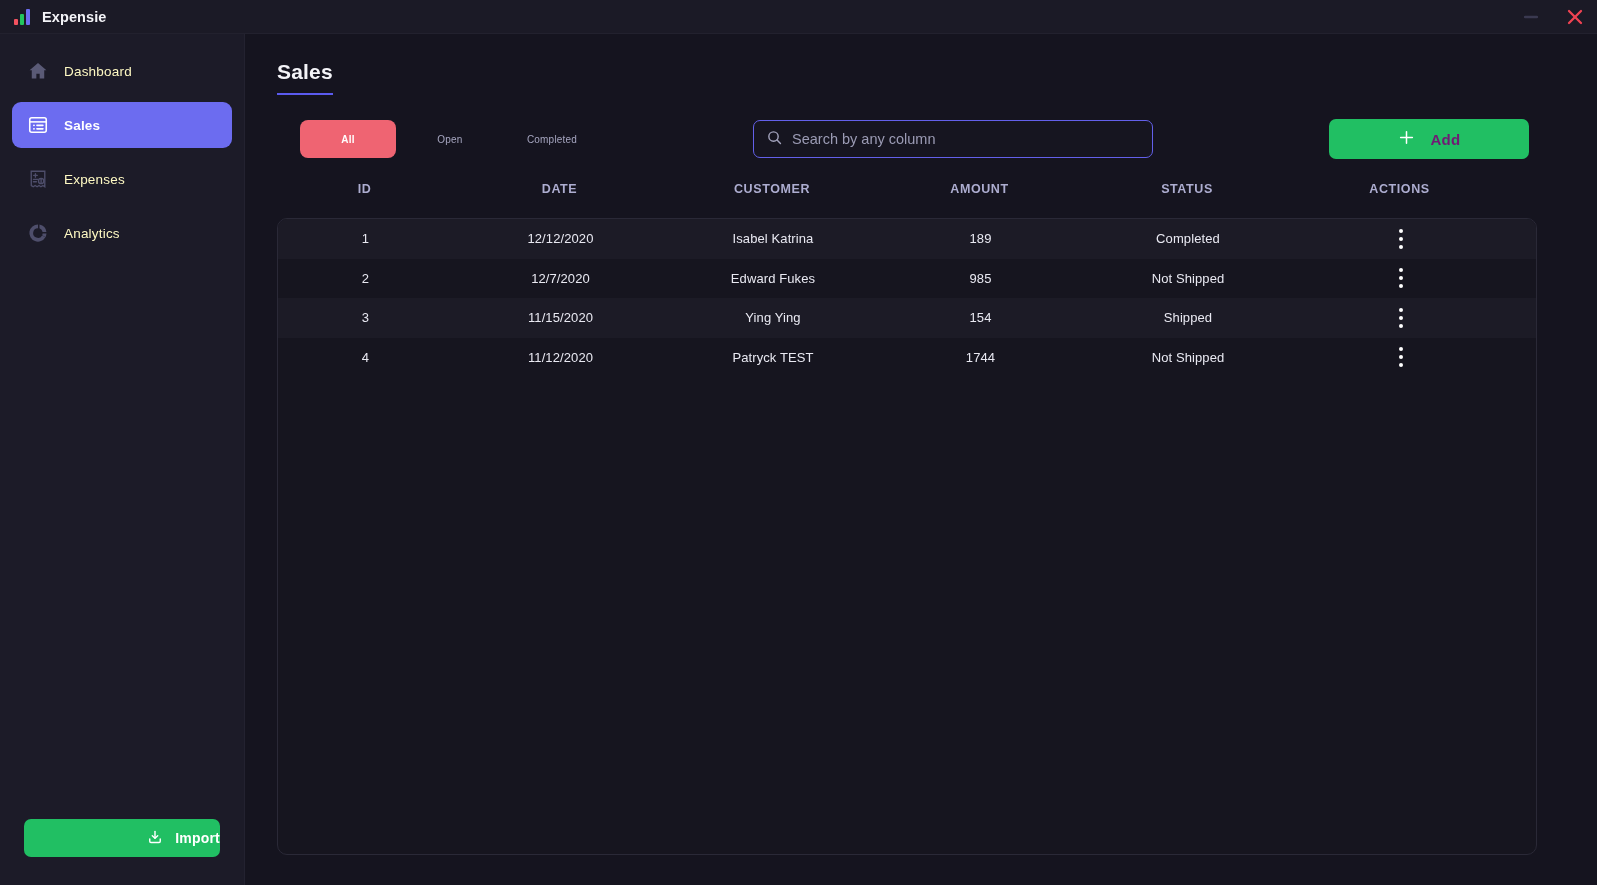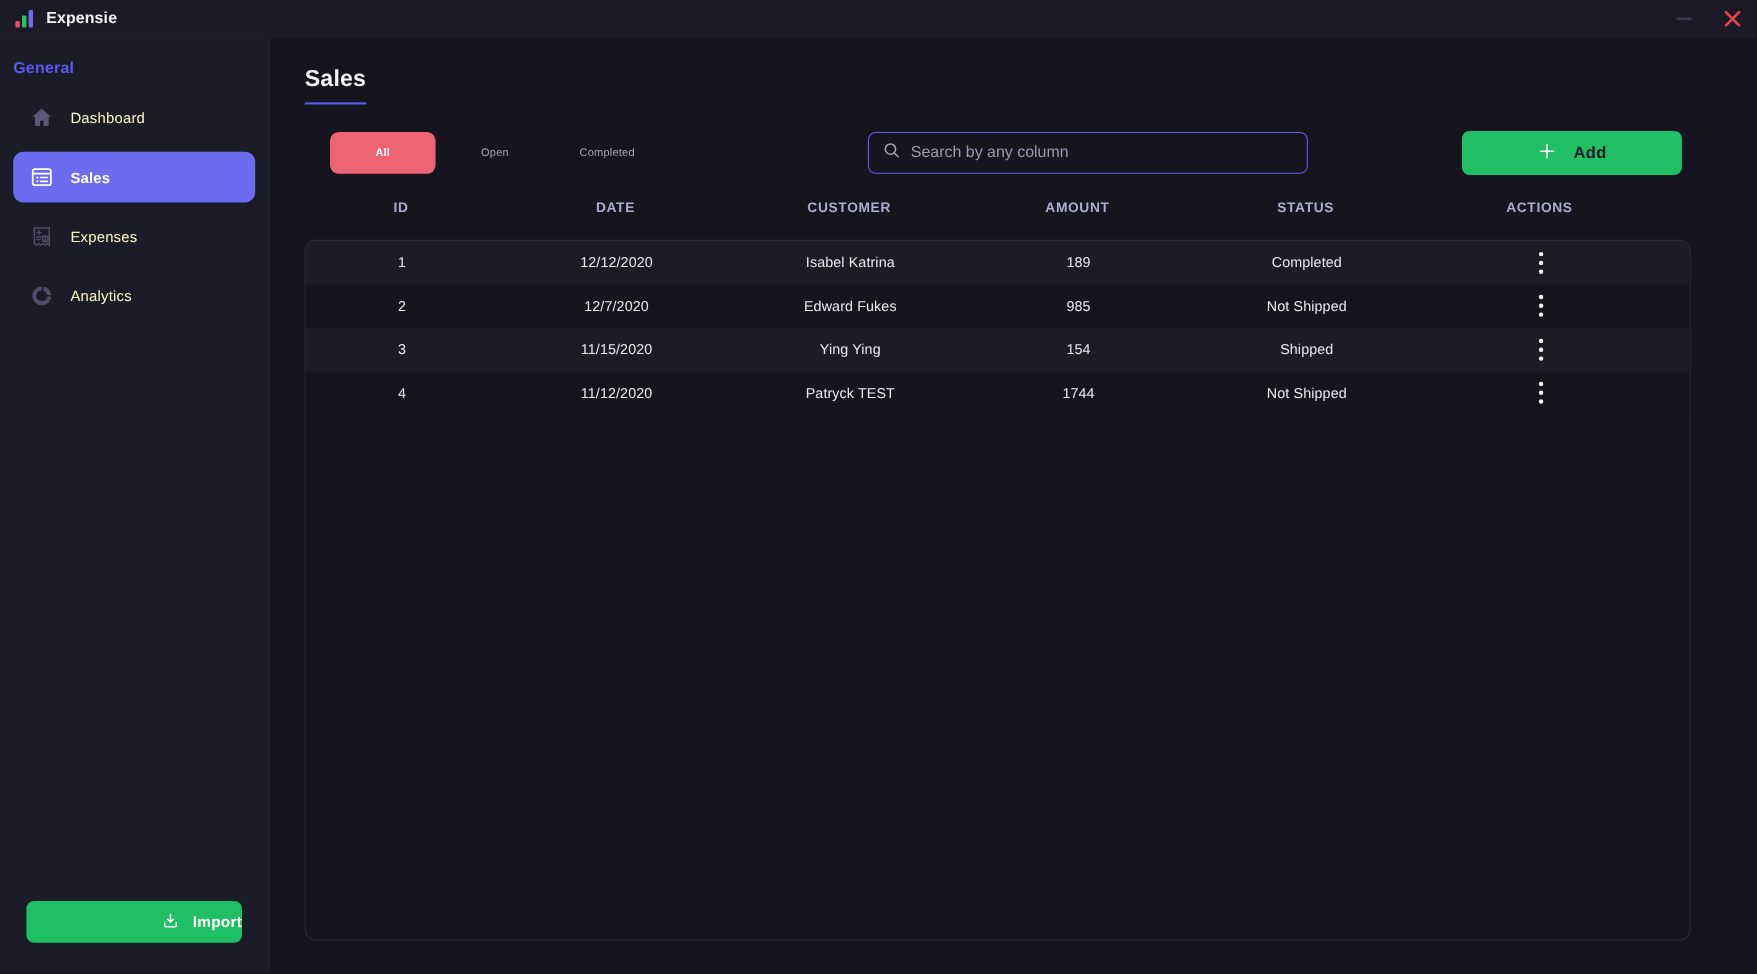--- a/index.html
+++ b/index.html
@@ -220,21 +220,21 @@
   }
   .tab.active {
     background: #ef6472;
     color: #ffffff;
     font-weight: bold;
   }
   .tab:not(.active) { margin-left: 6px; }
 
   .search-wrap {
     position: absolute;
-    left: 512px;
+    left: 476px;
     width: 400px;
     height: 38px;
     border: 1.5px solid #6360ea;
     border-radius: 7px;
     background: #161520;
     display: flex;
     align-items: center;
     padding: 0 12px;
     gap: 9px;
   }
@@ -249,21 +249,21 @@
   }
   .search-input::placeholder { color: #9b9bb4; }
 
   .add-btn {
     margin-left: auto;
     width: 200px;
     height: 40px;
     background: #21bf63;
     border: none;
     border-radius: 7px;
-    color: #0f172a;
+    color: #701a75;
     font-size: 15px;
     font-weight: bold;
     display: flex;
     align-items: center;
     justify-content: center;
     gap: 14px;
     cursor: pointer;
     font-family: "Liberation Sans", sans-serif;
     letter-spacing: 0.3px;
   }
@@ -364,21 +364,20 @@
           <line x1="3" y1="3" x2="15" y2="15" stroke="#ef4352" stroke-width="2.3" stroke-linecap="round"></line>
           <line x1="15" y1="3" x2="3" y2="15" stroke="#ef4352" stroke-width="2.3" stroke-linecap="round"></line>
         </svg>
       </div>
     </div>
   </div>
 
   <div class="body-wrap">
 
     <div class="sidebar">
-      <div class="sidebar-section-title">General</div>
 
       <div class="nav-list">
 
         <div class="nav-item">
           <span class="nav-icon">
             <svg width="22" height="22" viewBox="0 0 24 24" fill="#5a5a76">
               <path d="M12 3.2 2.8 11.1h2.4v9.2h5.0v-5.2h3.6v5.2h5.0v-9.2h2.4z"></path>
             </svg>
           </span>
           <span class="nav-label">Dashboard</span>

